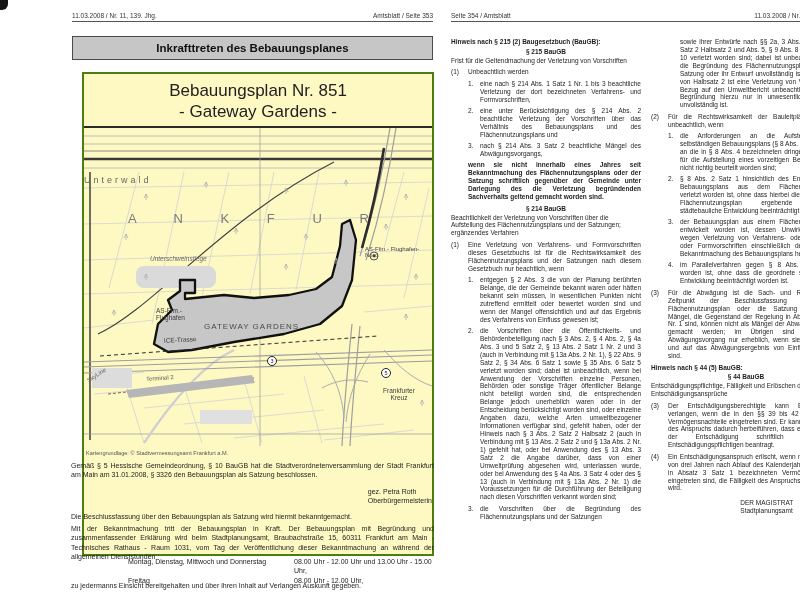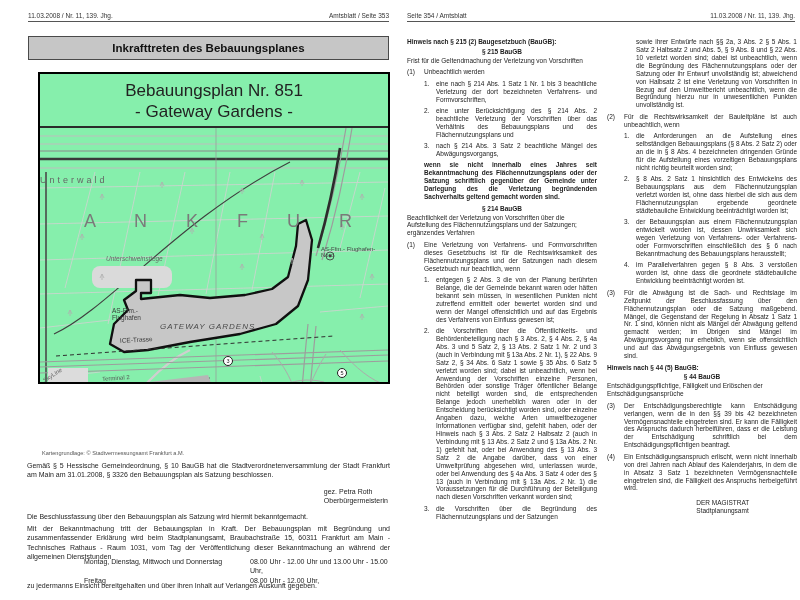--- a/index.html
+++ b/index.html
@@ -1,53 +1,53 @@
 <!DOCTYPE html>
 <html><head>
 <meta charset="utf-8">
 <style>
   html,body{margin:0;padding:0;}
   body{width:800px;height:600px;background:#ffffff;position:relative;overflow:hidden;
        font-family:"Liberation Sans", sans-serif;color:#222;
        -webkit-font-smoothing:antialiased;}
-  .page{position:absolute;top:0;height:600px;background:#fff;}
+  .page{position:absolute;top:0;height:600px;background:#fff;margin-left:44px;}
   #page-left{left:0;width:400px;}
   #page-right{left:400px;width:400px;}
 
   
   .hdr{position:absolute;top:12px;display:flex;justify-content:space-between;
        border-bottom:1px solid #555;padding-bottom:2px;font-size:6.5px;color:#333;}
   #page-left .hdr{left:28px;right:11px;}
   #page-right .hdr{left:7px;right:5px;}
 
   
   .scan-mark{position:absolute;left:0;top:0;width:8px;height:10px;background:#151515;
              border-bottom-right-radius:6px;}
 
   
   .banner{position:absolute;top:36px;left:28px;right:11px;height:22px;
           background:#c6c6c6;border:1px solid #4a4a4a;
           display:flex;align-items:center;justify-content:center;
           font-weight:bold;font-size:11.5px;color:#111;}
 
   
-  .mapbox{position:absolute;top:72px;left:38px;width:352px;height:312px;
-          border:2px solid #000000;background:#86efac;box-sizing:border-box;}
+  .mapbox{position:absolute;top:72px;left:38px;width:352px;height:484px;
+          border:2px solid #4d7c0f;background:#fef9c3;box-sizing:border-box;}
   .map-title{margin-top:7px;text-align:center;font-size:17px;color:#222;}
   .map-sub{text-align:center;font-size:17px;color:#222;margin-top:1px;}
   .maparea{position:absolute;left:0;right:0;top:52px;bottom:0;
            border-top:2px solid #2b2b2b;overflow:hidden;}
   .maparea svg{position:absolute;left:0;top:0;}
   .ml{position:absolute;color:#555;white-space:nowrap;line-height:1.05;}
   .ml-unterwald{left:0;top:48px;font-size:9px;letter-spacing:3px;color:#666;}
-  .ml-frankfurt{left:44px;top:84px;font-size:18px;letter-spacing:17px;color:#7a7a7a;}
+  .ml-frankfurt{left:44px;top:84px;font-size:13px;letter-spacing:17px;color:#7a7a7a;}
   .ml-uschweinstiege{left:66px;top:128px;font-size:6.5px;font-style:italic;color:#666;}
   .ml-asnord{left:281px;top:118px;font-size:6px;width:62px;white-space:normal;color:#444;}
   .ml-asflug{left:72px;top:180px;font-size:6.5px;width:48px;white-space:normal;color:#3a3a3a;}
-  .ml-gateway{left:120px;top:195px;font-size:8px;font-style:italic;letter-spacing:1px;color:#4a4a4a;}
+  .ml-gateway{left:120px;top:195px;font-size:8px;letter-spacing:1px;color:#4a4a4a;}
   .ml-ice{left:80px;top:209px;font-size:6.5px;color:#3a3a3a;transform:rotate(-3deg);}
   .ml-skyline{left:2px;top:244px;font-size:6px;transform:rotate(-33deg);color:#666;}
   .ml-terminal2{left:62px;top:247px;font-size:6px;transform:rotate(-4deg);color:#555;}
   .ml-kreuz{left:290px;top:260px;font-size:6.5px;width:50px;white-space:normal;text-align:center;color:#3a3a3a;}
   .badge{position:absolute;width:10px;height:10px;border:1px solid #222;border-radius:50%;
          background:#fff;color:#222;font-size:5.5px;display:flex;align-items:center;
          justify-content:center;box-sizing:border-box;}
   .badge-a3{left:183px;top:228px;}
   .badge-a5{left:297px;top:240px;}
 

